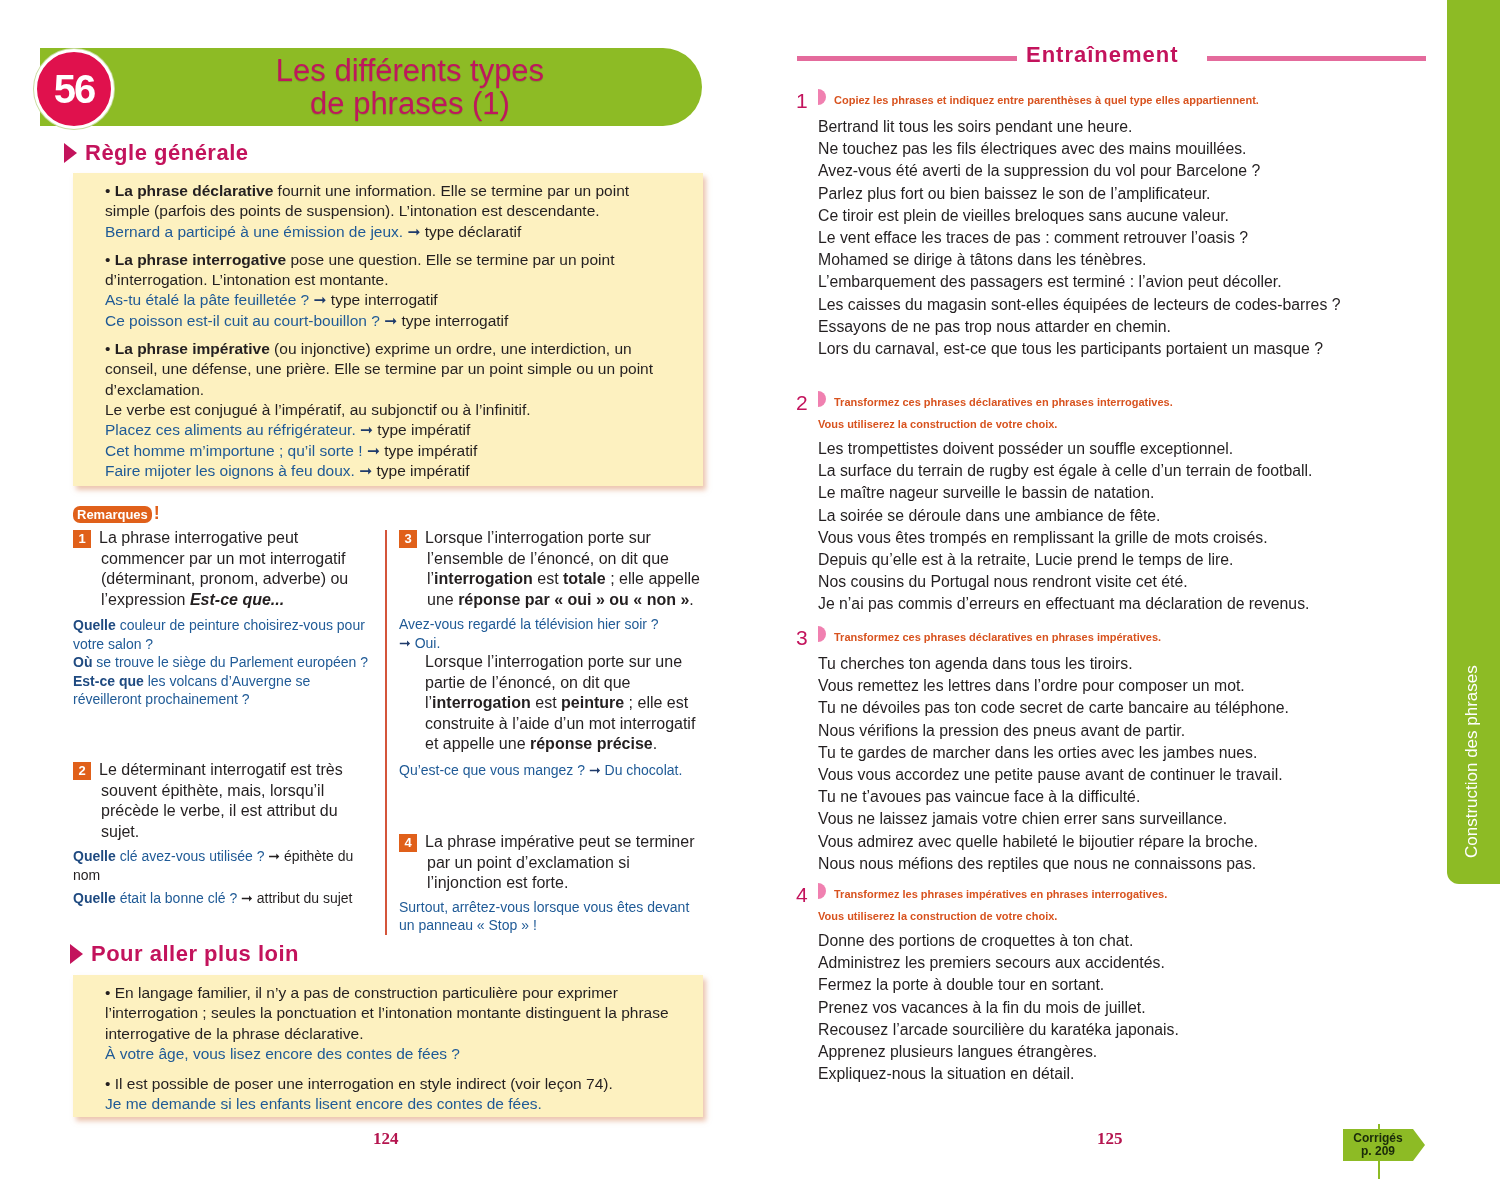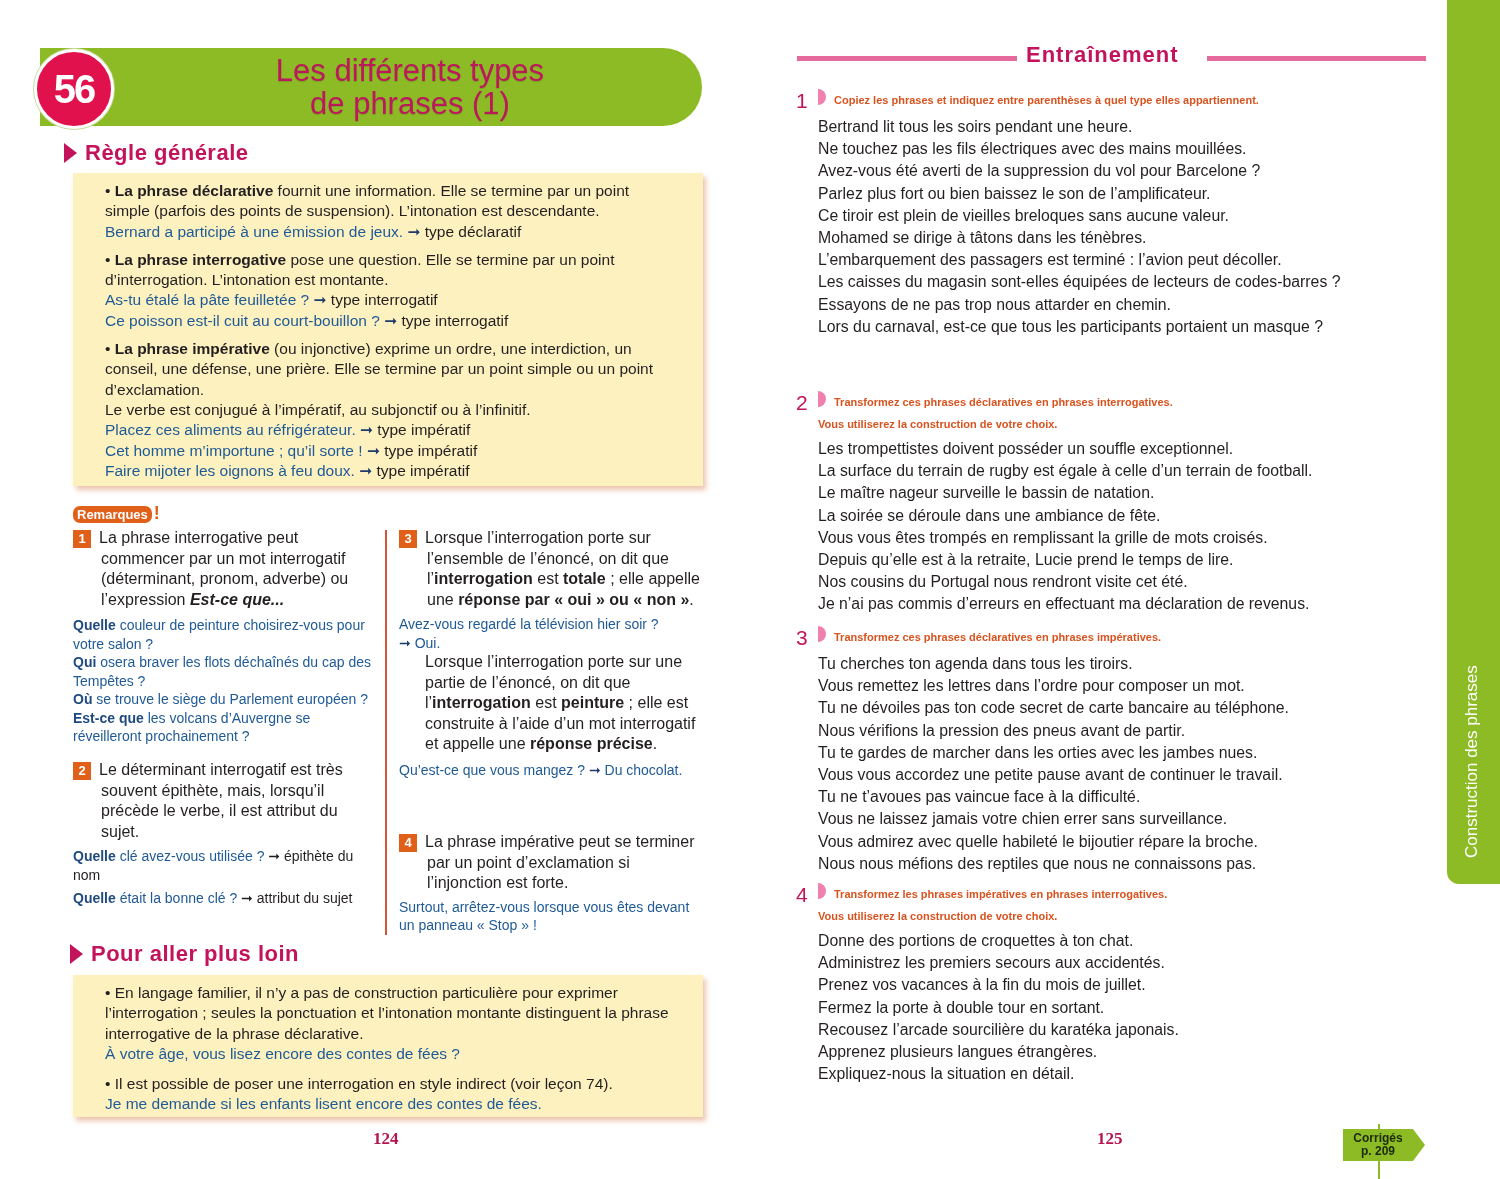--- a/index.html
+++ b/index.html
@@ -134,21 +134,20 @@
 <div class="abs" style="left:73px; top:503px;">
   <span class="remarques-label">Remarques</span><span class="excl">!</span>
 </div>
 
 <div class="abs" style="left:73px; top:528px; width:308px;">
   <div class="rem-item">
       <div class="rtext"><span class="num-box">1</span><span>La phrase interrogative peut commencer par un mot interrogatif (déterminant, pronom, adverbe) ou l’expression </span><i class="bold">Est-ce que...</i></div>
     </div>
   <div class="rem-ex" style="margin-top:6px;">
     <div><span class="kw">Quelle</span><span> couleur de peinture choisirez-vous pour votre salon ?</span></div>
-    <div><span class="kw">Qui</span><span> osera braver les flots déchaînés du cap des Tempêtes ?</span></div>
     <div><span class="kw">Où</span><span> se trouve le siège du Parlement européen ?</span></div>
     <div><span class="kw">Est-ce que</span><span> les volcans d’Auvergne se réveilleront prochainement ?</span></div>
   </div>
 </div>
 
 <div class="abs" style="left:73px; top:760px; width:300px;">
   <div class="rem-item">
       <div class="rtext"><span class="num-box">2</span><span>Le déterminant interrogatif est très souvent épithète, mais, lorsqu’il précède le verbe, il est attribut du sujet.</span></div>
     </div>
   <div class="rem-ex" style="margin-top:5px;">
@@ -205,20 +204,21 @@
   <div style="display:flex;">
     <span class="ex-num" style="width:22px;">1</span>
     <div class="instruction" style="text-align:justify; text-align-last:left;"><span class="half-disc"></span><span>Copiez les phrases et indiquez entre parenthèses à quel type elles appartiennent.</span></div>
   </div>
   <div class="sentences" style="padding-left:22px; margin-top:3px;">
       <div>Bertrand lit tous les soirs pendant une heure.</div>
       <div>Ne touchez pas les fils électriques avec des mains mouillées.</div>
       <div>Avez-vous été averti de la suppression du vol pour Barcelone ?</div>
       <div>Parlez plus fort ou bien baissez le son de l’amplificateur.</div>
       <div>Ce tiroir est plein de vieilles breloques sans aucune valeur.</div>
+      <div>Le vent efface les traces de pas : comment retrouver l’oasis ?</div>
       <div>Mohamed se dirige à tâtons dans les ténèbres.</div>
       <div>L’embarquement des passagers est terminé : l’avion peut décoller.</div>
       <div>Les caisses du magasin sont-elles équipées de lecteurs de codes-barres ?</div>
       <div>Essayons de ne pas trop nous attarder en chemin.</div>
       <div>Lors du carnaval, est-ce que tous les participants portaient un masque ?</div>
     </div>
 </div>
 
 <div class="abs" style="left:796px; top:391px; width:632px;">
   <div style="display:flex;">
@@ -257,22 +257,22 @@
 </div>
 
 <div class="abs" style="left:796px; top:883px; width:632px;">
   <div style="display:flex;">
     <span class="ex-num" style="width:22px;">4</span>
     <div class="instruction"><span class="half-disc"></span><span>Transformez les phrases impératives en phrases interrogatives.</span><br><span>Vous utiliserez la construction de votre choix.</span></div>
   </div>
   <div class="sentences" style="padding-left:22px; margin-top:3px;">
       <div>Donne des portions de croquettes à ton chat.</div>
       <div>Administrez les premiers secours aux accidentés.</div>
+      <div>Fermez la porte à double tour en sortant.</div>
       <div>Prenez vos vacances à la fin du mois de juillet.</div>
-      <div>Fermez la porte à double tour en sortant.</div>
       <div>Recousez l’arcade sourcilière du karatéka japonais.</div>
       <div>Apprenez plusieurs langues étrangères.</div>
       <div>Expliquez-nous la situation en détail.</div>
     </div>
 </div>
 
 <div class="abs page-num" style="left:1097px; top:1129px;">125</div>
 
 <div class="abs side-tab"></div>
 <div class="abs side-tab-label" style="left:1462px;">Construction des phrases</div>

